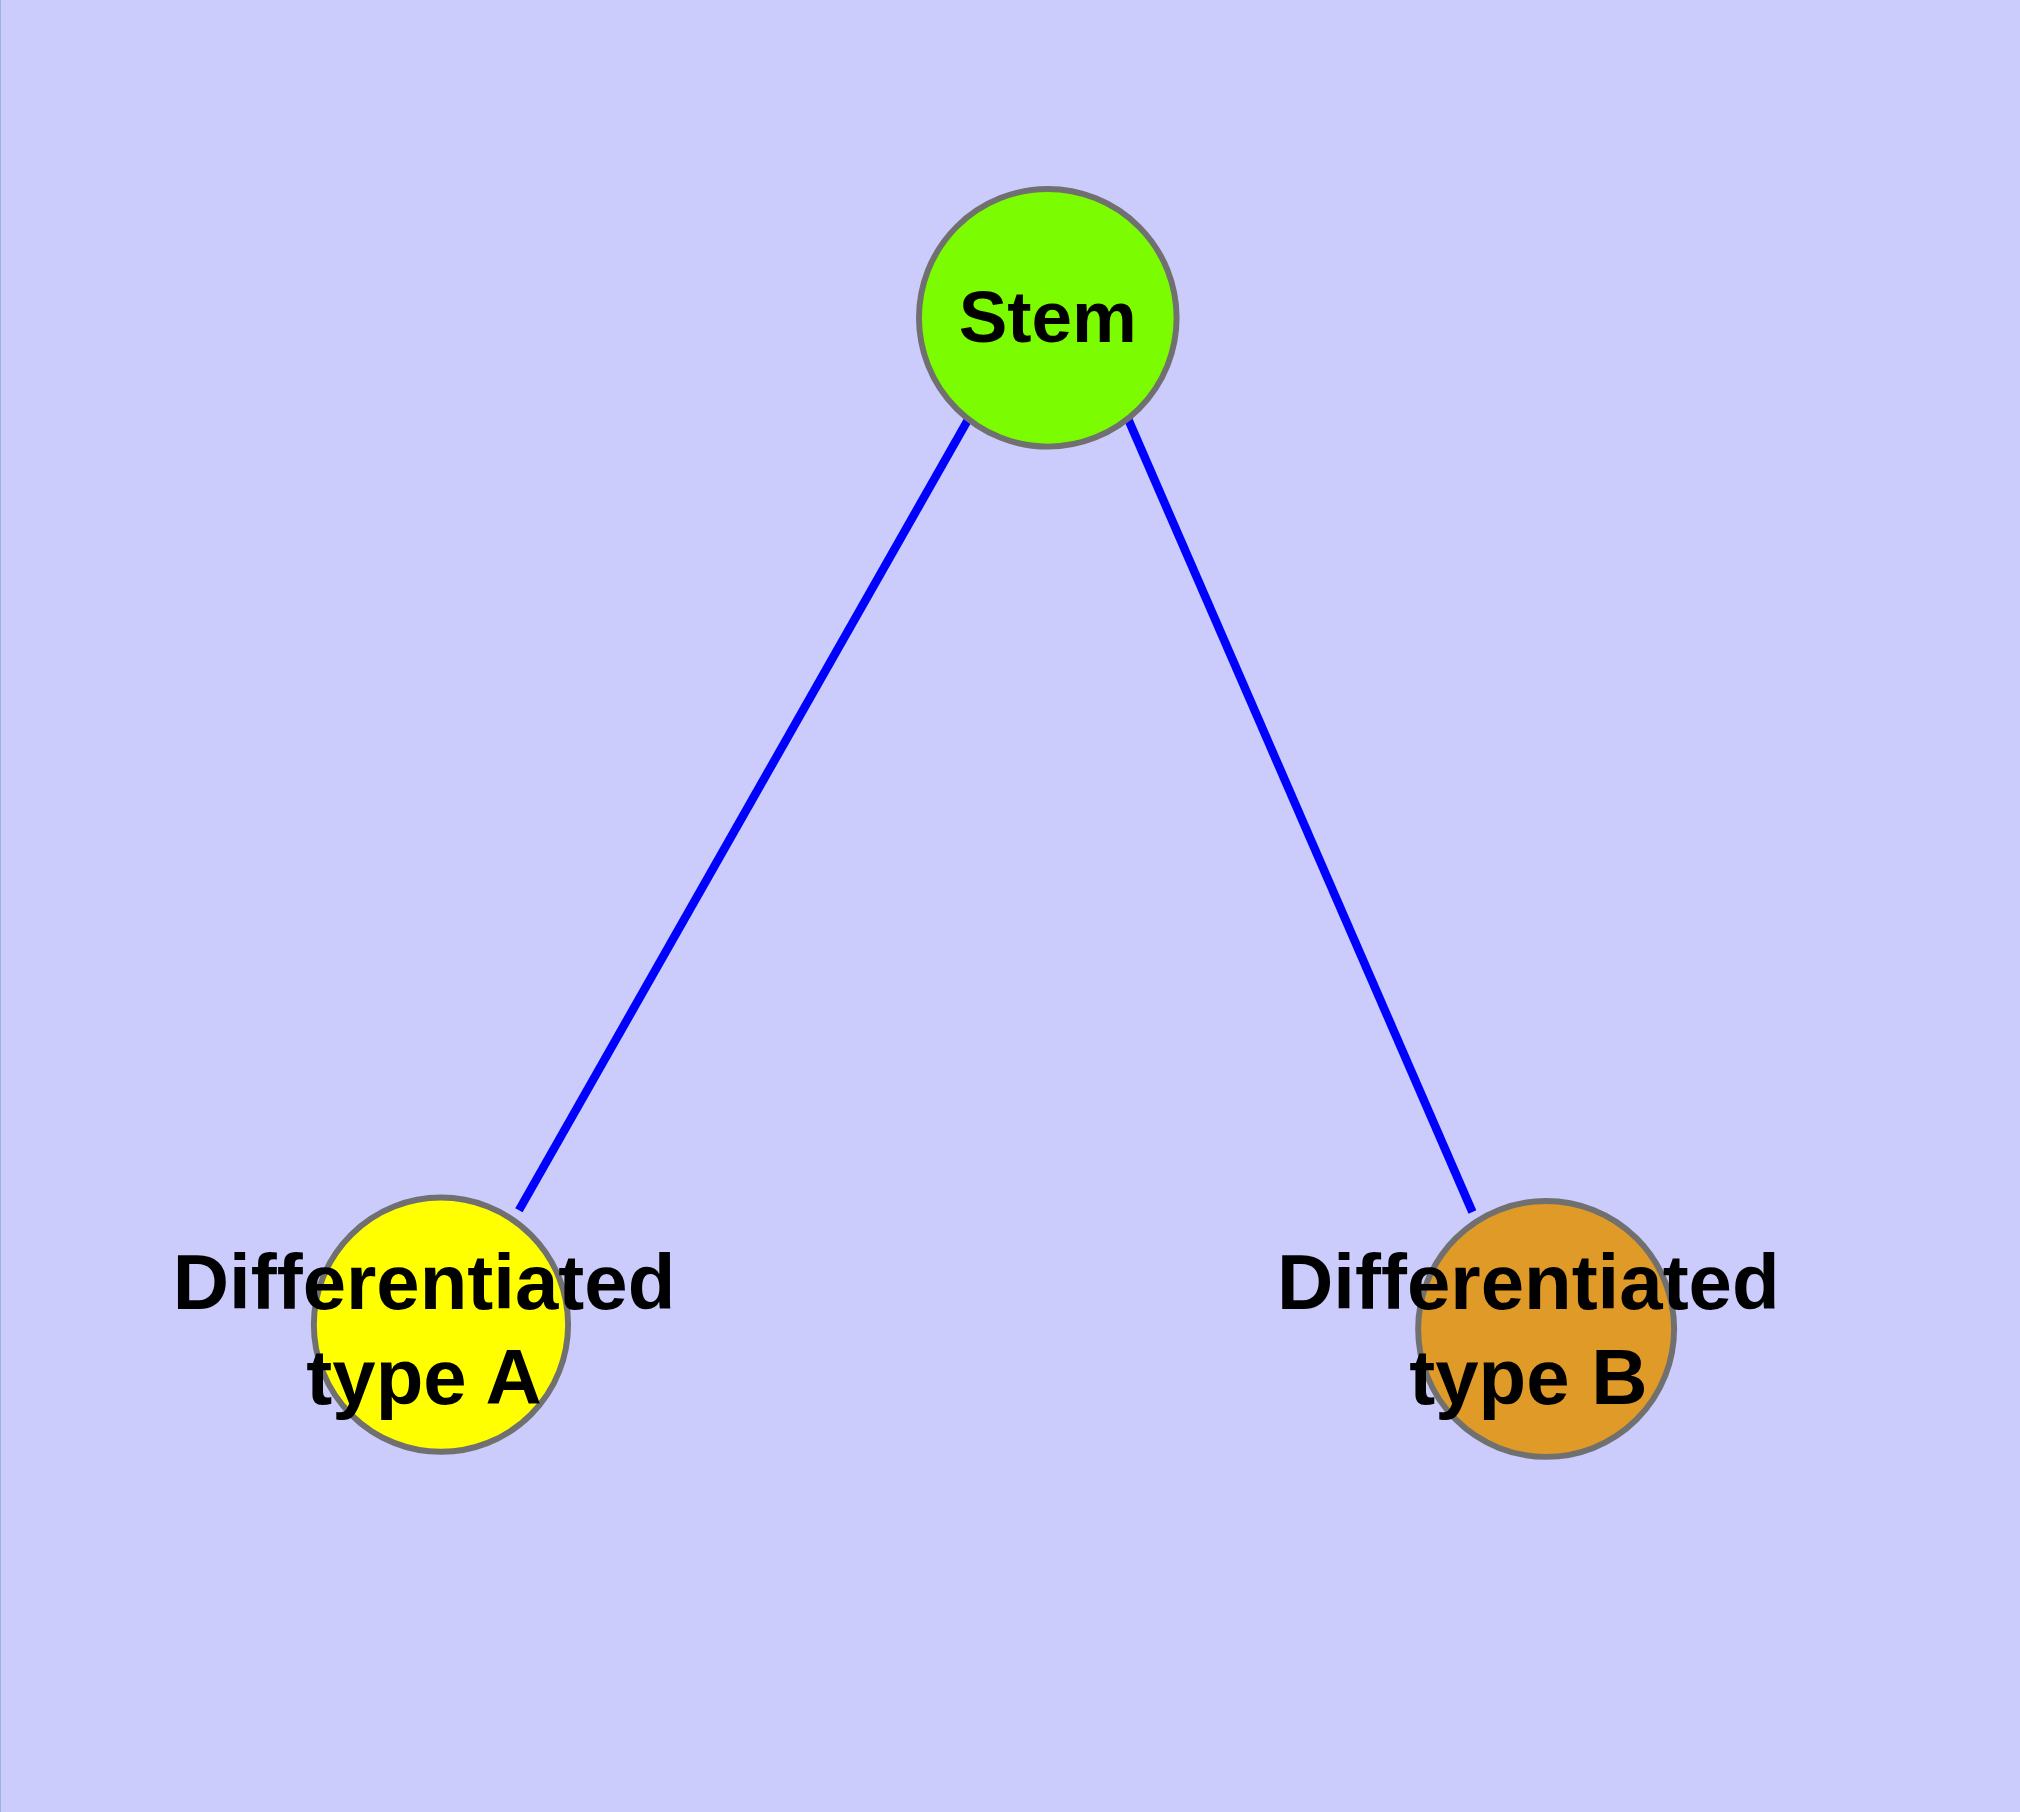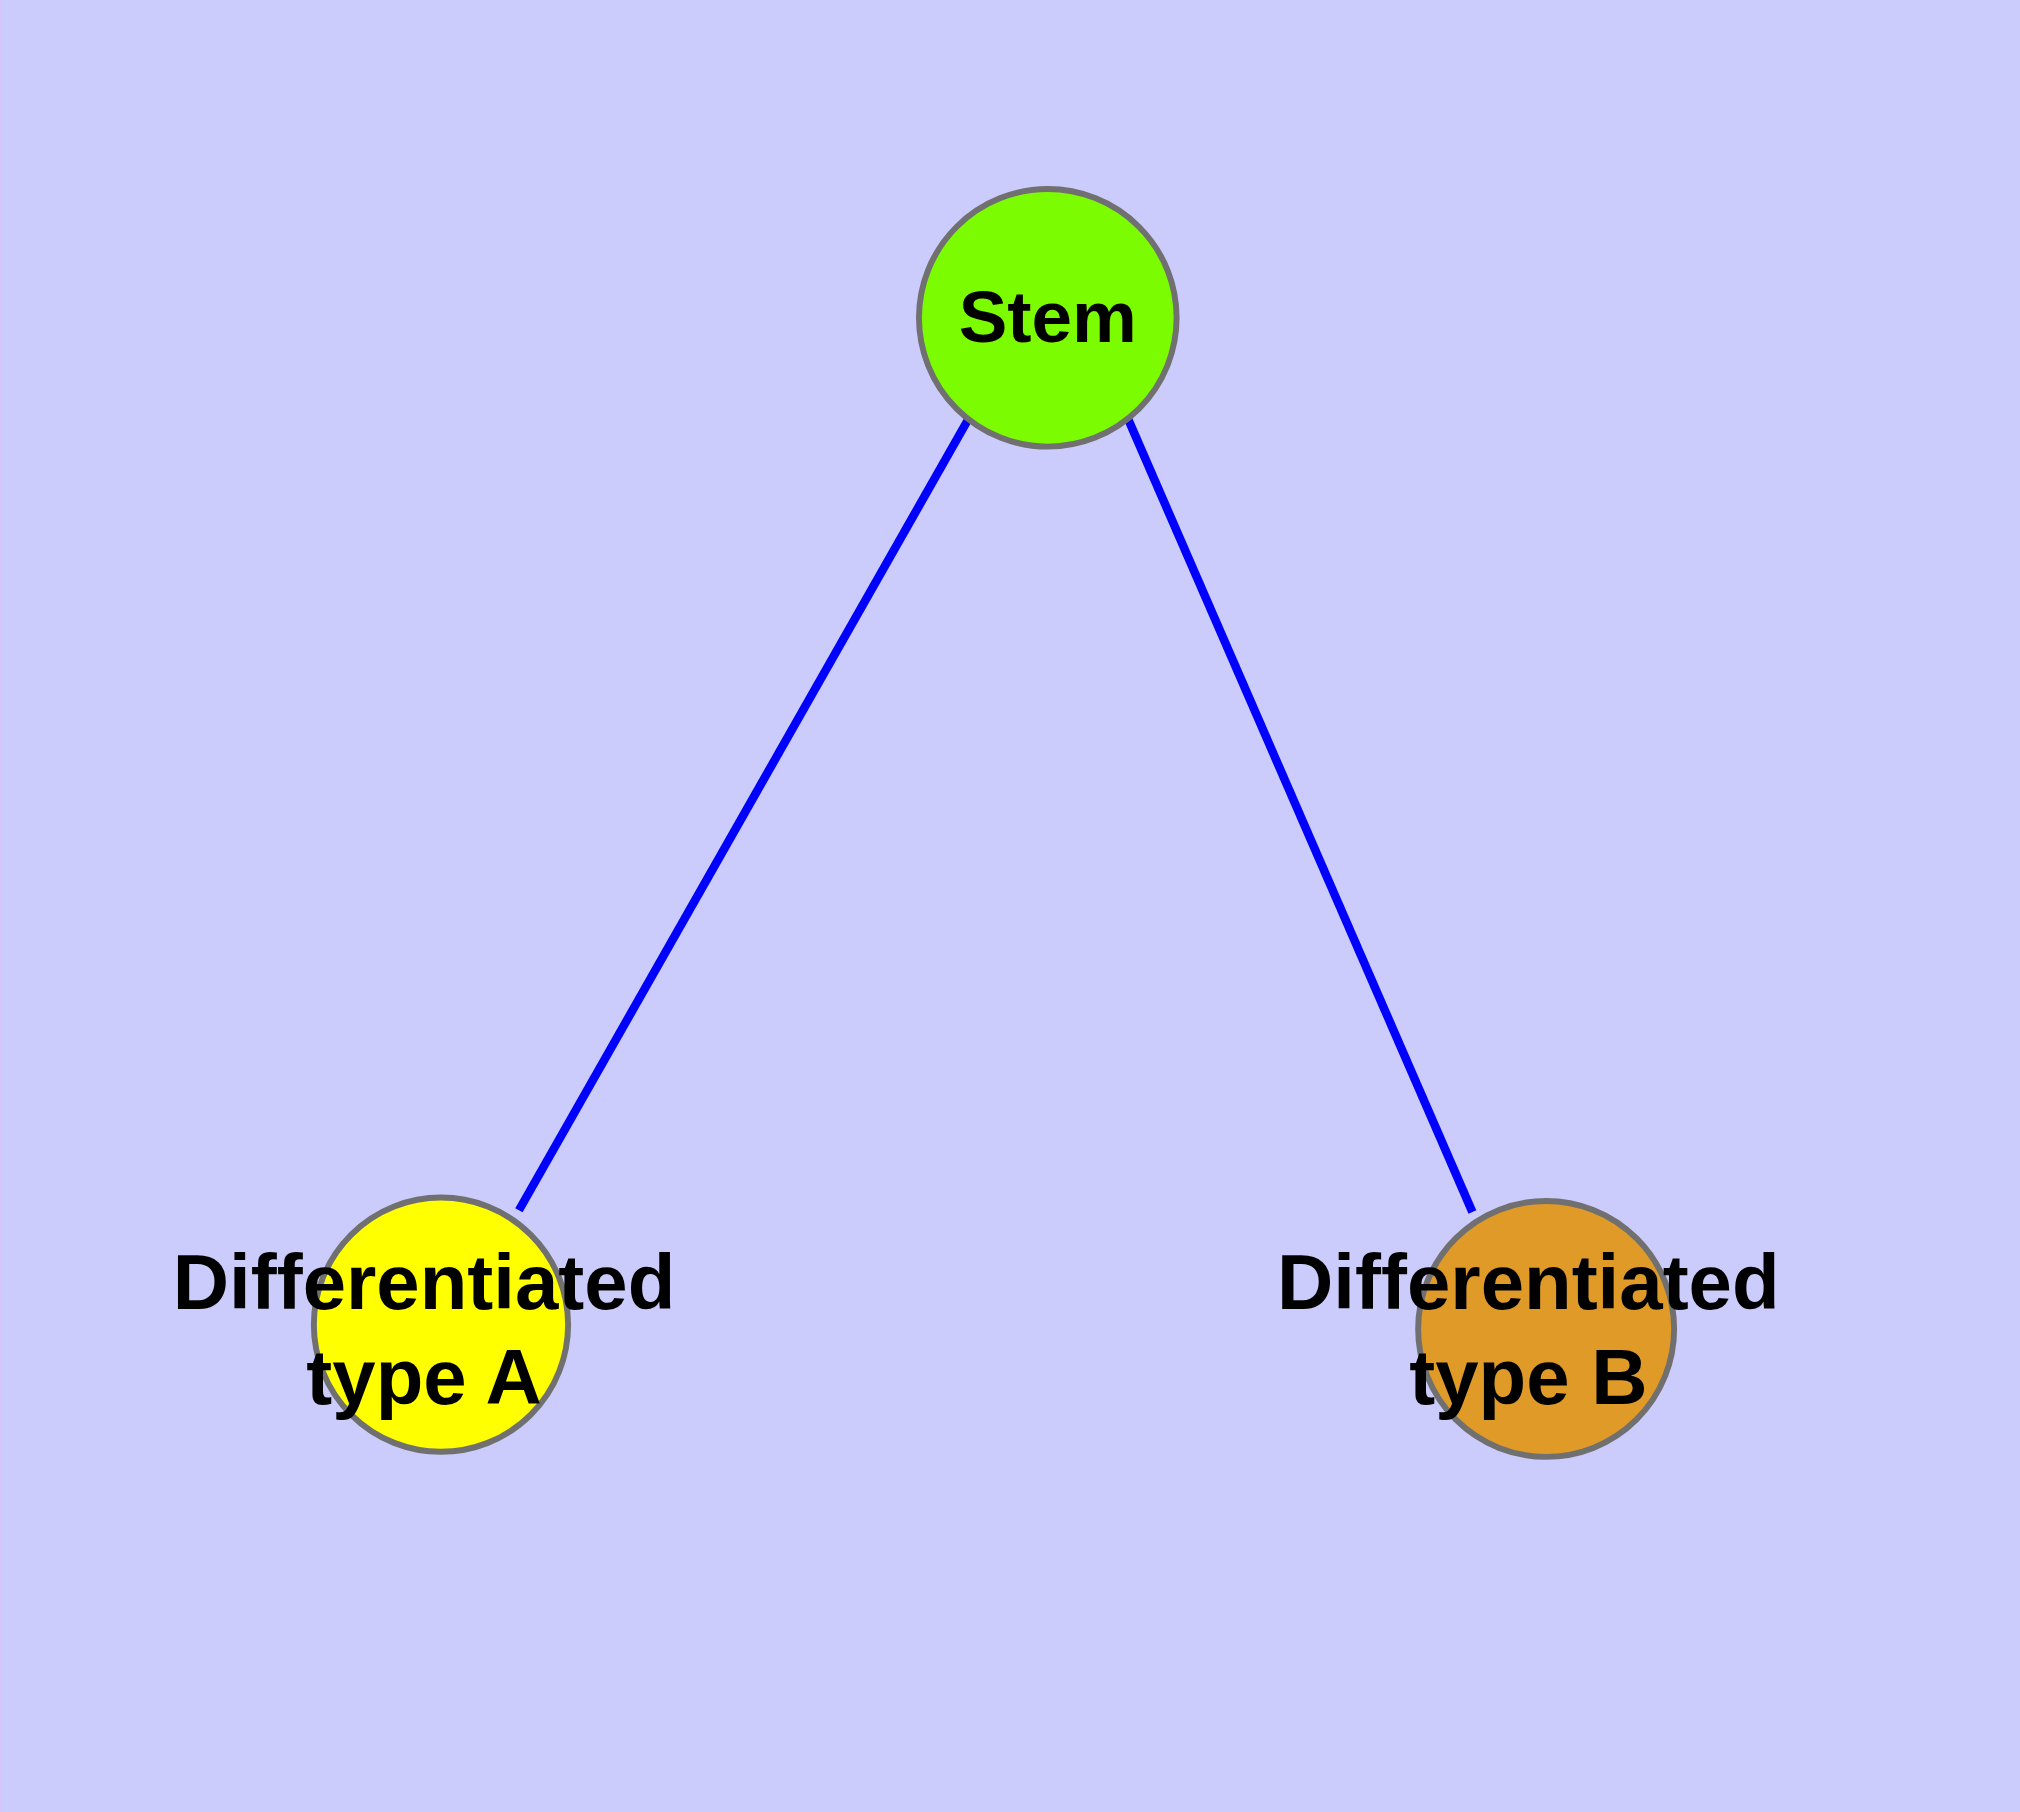--- a/index.html
+++ b/index.html
@@ -8,21 +8,21 @@
     padding: 0;
     background: #ccccfc;
   }
   body {
     font-family: "Liberation Sans", sans-serif;
   }
   #canvas {
     position: relative;
     width: 2021px;
     height: 1812px;
-    background: #f0abfc;
+    background: #0f766e;
     overflow: hidden;
   }
   #graph-svg {
     position: absolute;
     top: 0;
     left: 0;
     width: 2021px;
     height: 1812px;
     display: block;
   }

